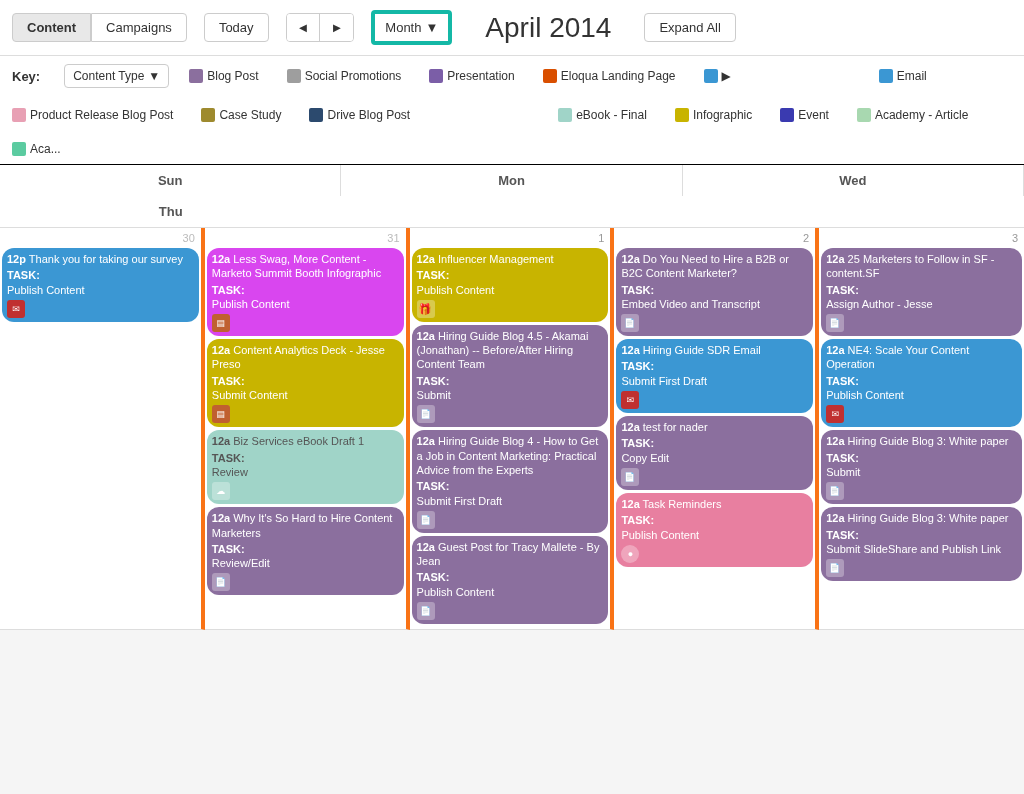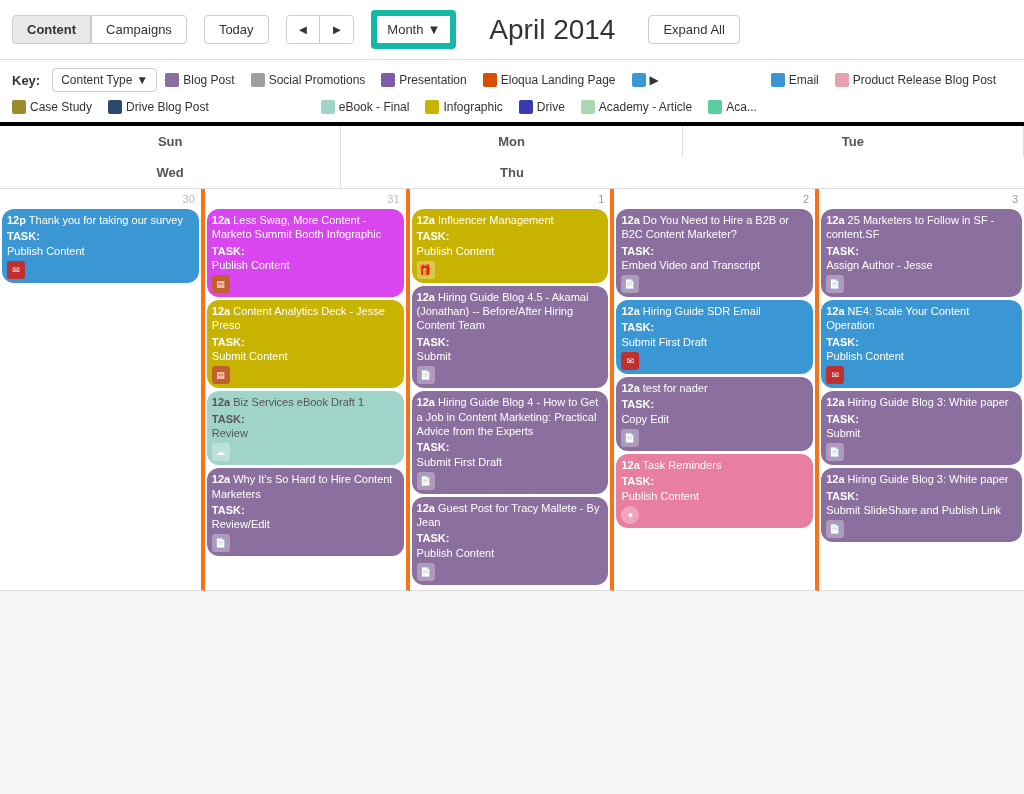--- a/index.html
+++ b/index.html
@@ -31,21 +31,21 @@
     .btn-group .btn { border-radius: 0; }
     .btn-group .btn:first-child { border-radius: 4px 0 0 4px; }
     .btn-group .btn:last-child { border-radius: 0 4px 4px 0; }
     .title-month {
       font-size: 28px;
       font-weight: normal;
       margin: 0 16px;
       color: #333;
     }
     .select-btn {
-      border: 6px solid #14b8a6;
+      border: 4px solid #14b8a6;
       background: #fff;
       padding: 6px 10px;
       border-radius: 4px;
       cursor: pointer;
       font-size: 13px;
       display: flex;
       align-items: center;
       gap: 4px;
     }
     .arrow-btns {
@@ -62,22 +62,22 @@
     }
     .arrow-btns .btn:last-child { border-right: none; }
 
     
     .key-bar {
       display: flex;
       align-items: center;
       flex-wrap: wrap;
       padding: 8px 12px;
       background: #fff;
-      border-bottom: 4px solid #000000;
-      gap: 8px;
+      border-bottom: 1px solid #000000;
+      gap: 20px;
       font-size: 12px;
     }
     .key-label { font-weight: bold; font-size: 13px; margin-right: 4px; }
     .key-select {
       border: 1px solid #ccc;
       background: #fff;
       padding: 4px 8px;
       border-radius: 4px;
       font-size: 12px;
       cursor: pointer;
@@ -249,38 +249,37 @@
   <div class="key-item">
     <span class="color-swatch" style="background:#a0d4c8;"></span>
     <span>eBook - Final</span>
   </div>
   <div class="key-item">
     <span class="color-swatch" style="background:#c8b400;"></span>
     <span>Infographic</span>
   </div>
   <div class="key-item">
     <span class="color-swatch" style="background:#3a3ab0;"></span>
-    <span>Drive</span>
+    <span>Event</span>
   </div>
   <div class="key-item">
     <span class="color-swatch" style="background:#a8d8b0;"></span>
     <span>Academy - Article</span>
   </div>
   <div class="key-item">
     <span class="color-swatch" style="background:#5bcba0;"></span>
     <span>Aca...</span>
   </div>
 </div>
 
 <div class="calendar">
 
   <div class="cal-header">
     <div class="cal-header-cell">Sun</div>
     <div class="cal-header-cell">Mon</div>
-    <div class="cal-header-cell">Tue</div>
     <div class="cal-header-cell">Wed</div>
     <div class="cal-header-cell">Thu</div>
   </div>
 
   <div class="cal-grid">
 
     <div class="cal-cell">
       <div class="day-num" style="color:#bbb;">30</div>
       <div class="event-card color-email">
         <span class="time">12p</span> Thank you for taking our survey

